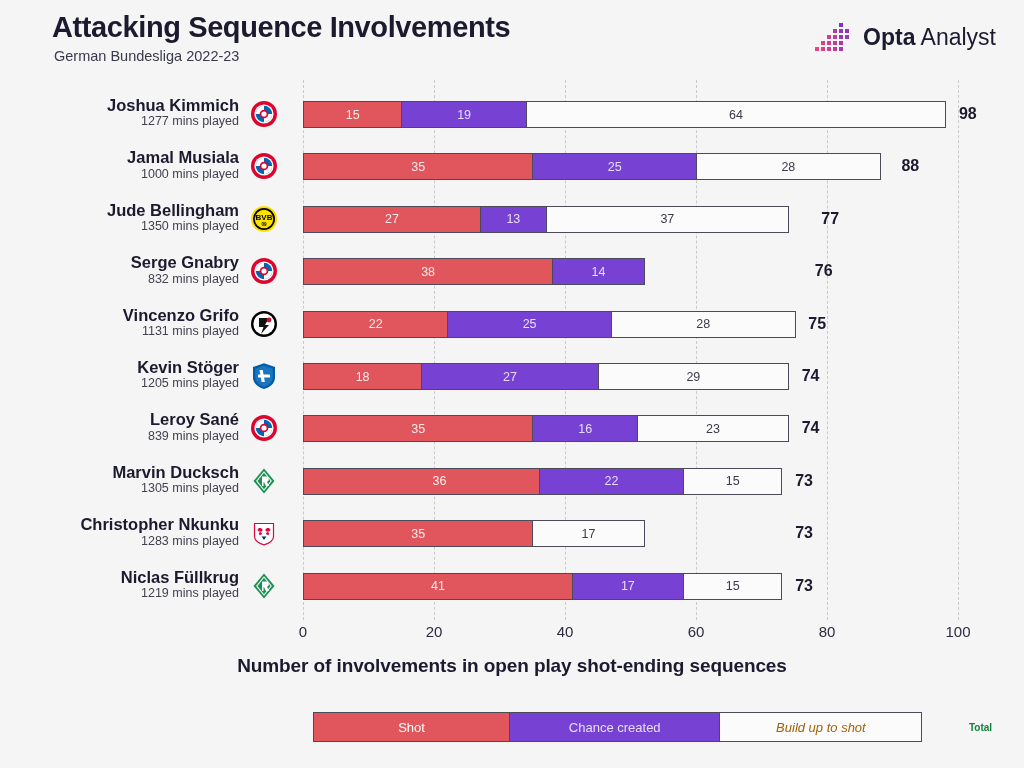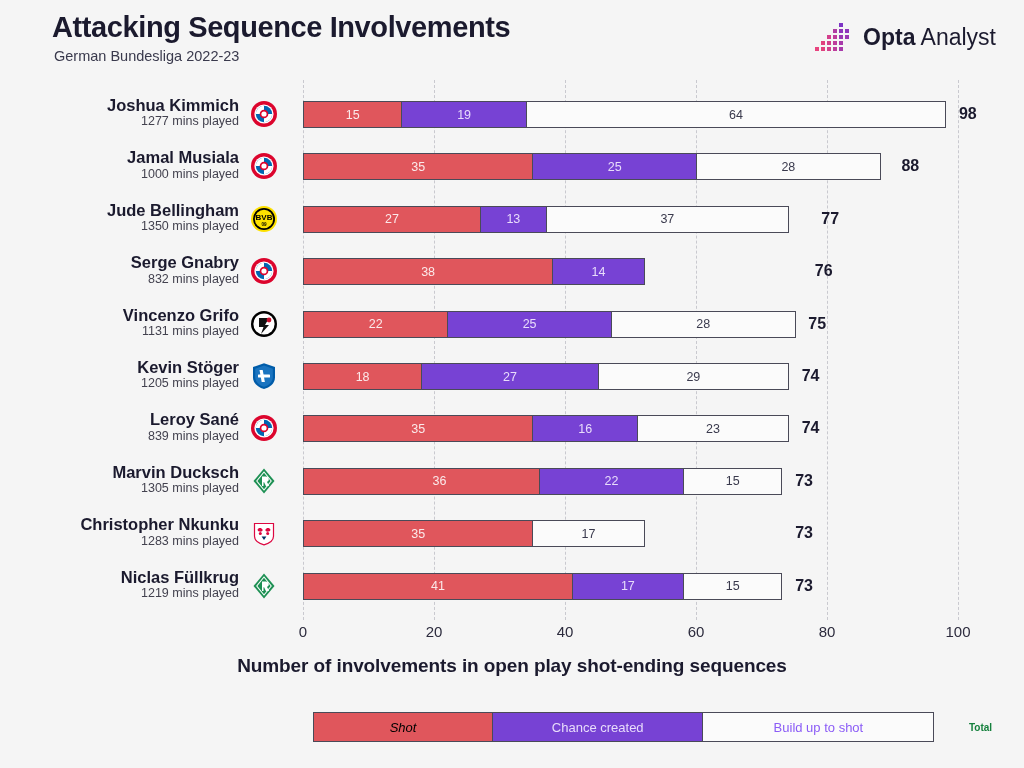--- a/index.html
+++ b/index.html
@@ -195,23 +195,23 @@
   .legend-item {
     display: flex;
     align-items: center;
     justify-content: center;
     font-size: 13px;
     border: 1.3px solid #4a4a58;
     margin-left: -1.3px;
     white-space: nowrap;
   }
   .legend-item:first-child { margin-left: 0; }
-  .legend-shot    { width: 180px; background: #e0565c; color: #000000; font-style: italic; }
+  .legend-shot    { width: 197px; background: #e0565c; color: #ffffff; }
   .legend-chance  { width: 212px; background: #7742d4; color: #e8dcfb; }
-  .legend-buildup { width: 232px; background: #fbfbfb; color: #8b5cf6; }
+  .legend-buildup { width: 203px; background: #fbfbfb; color: #a16207; font-style: italic; }
   #legend-total {
     display: flex;
     align-items: center;
     margin-left: 12px;
     font-size: 10px;
     font-weight: bold;
     color: #15803d;
     white-space: nowrap;
   }
 </style>

